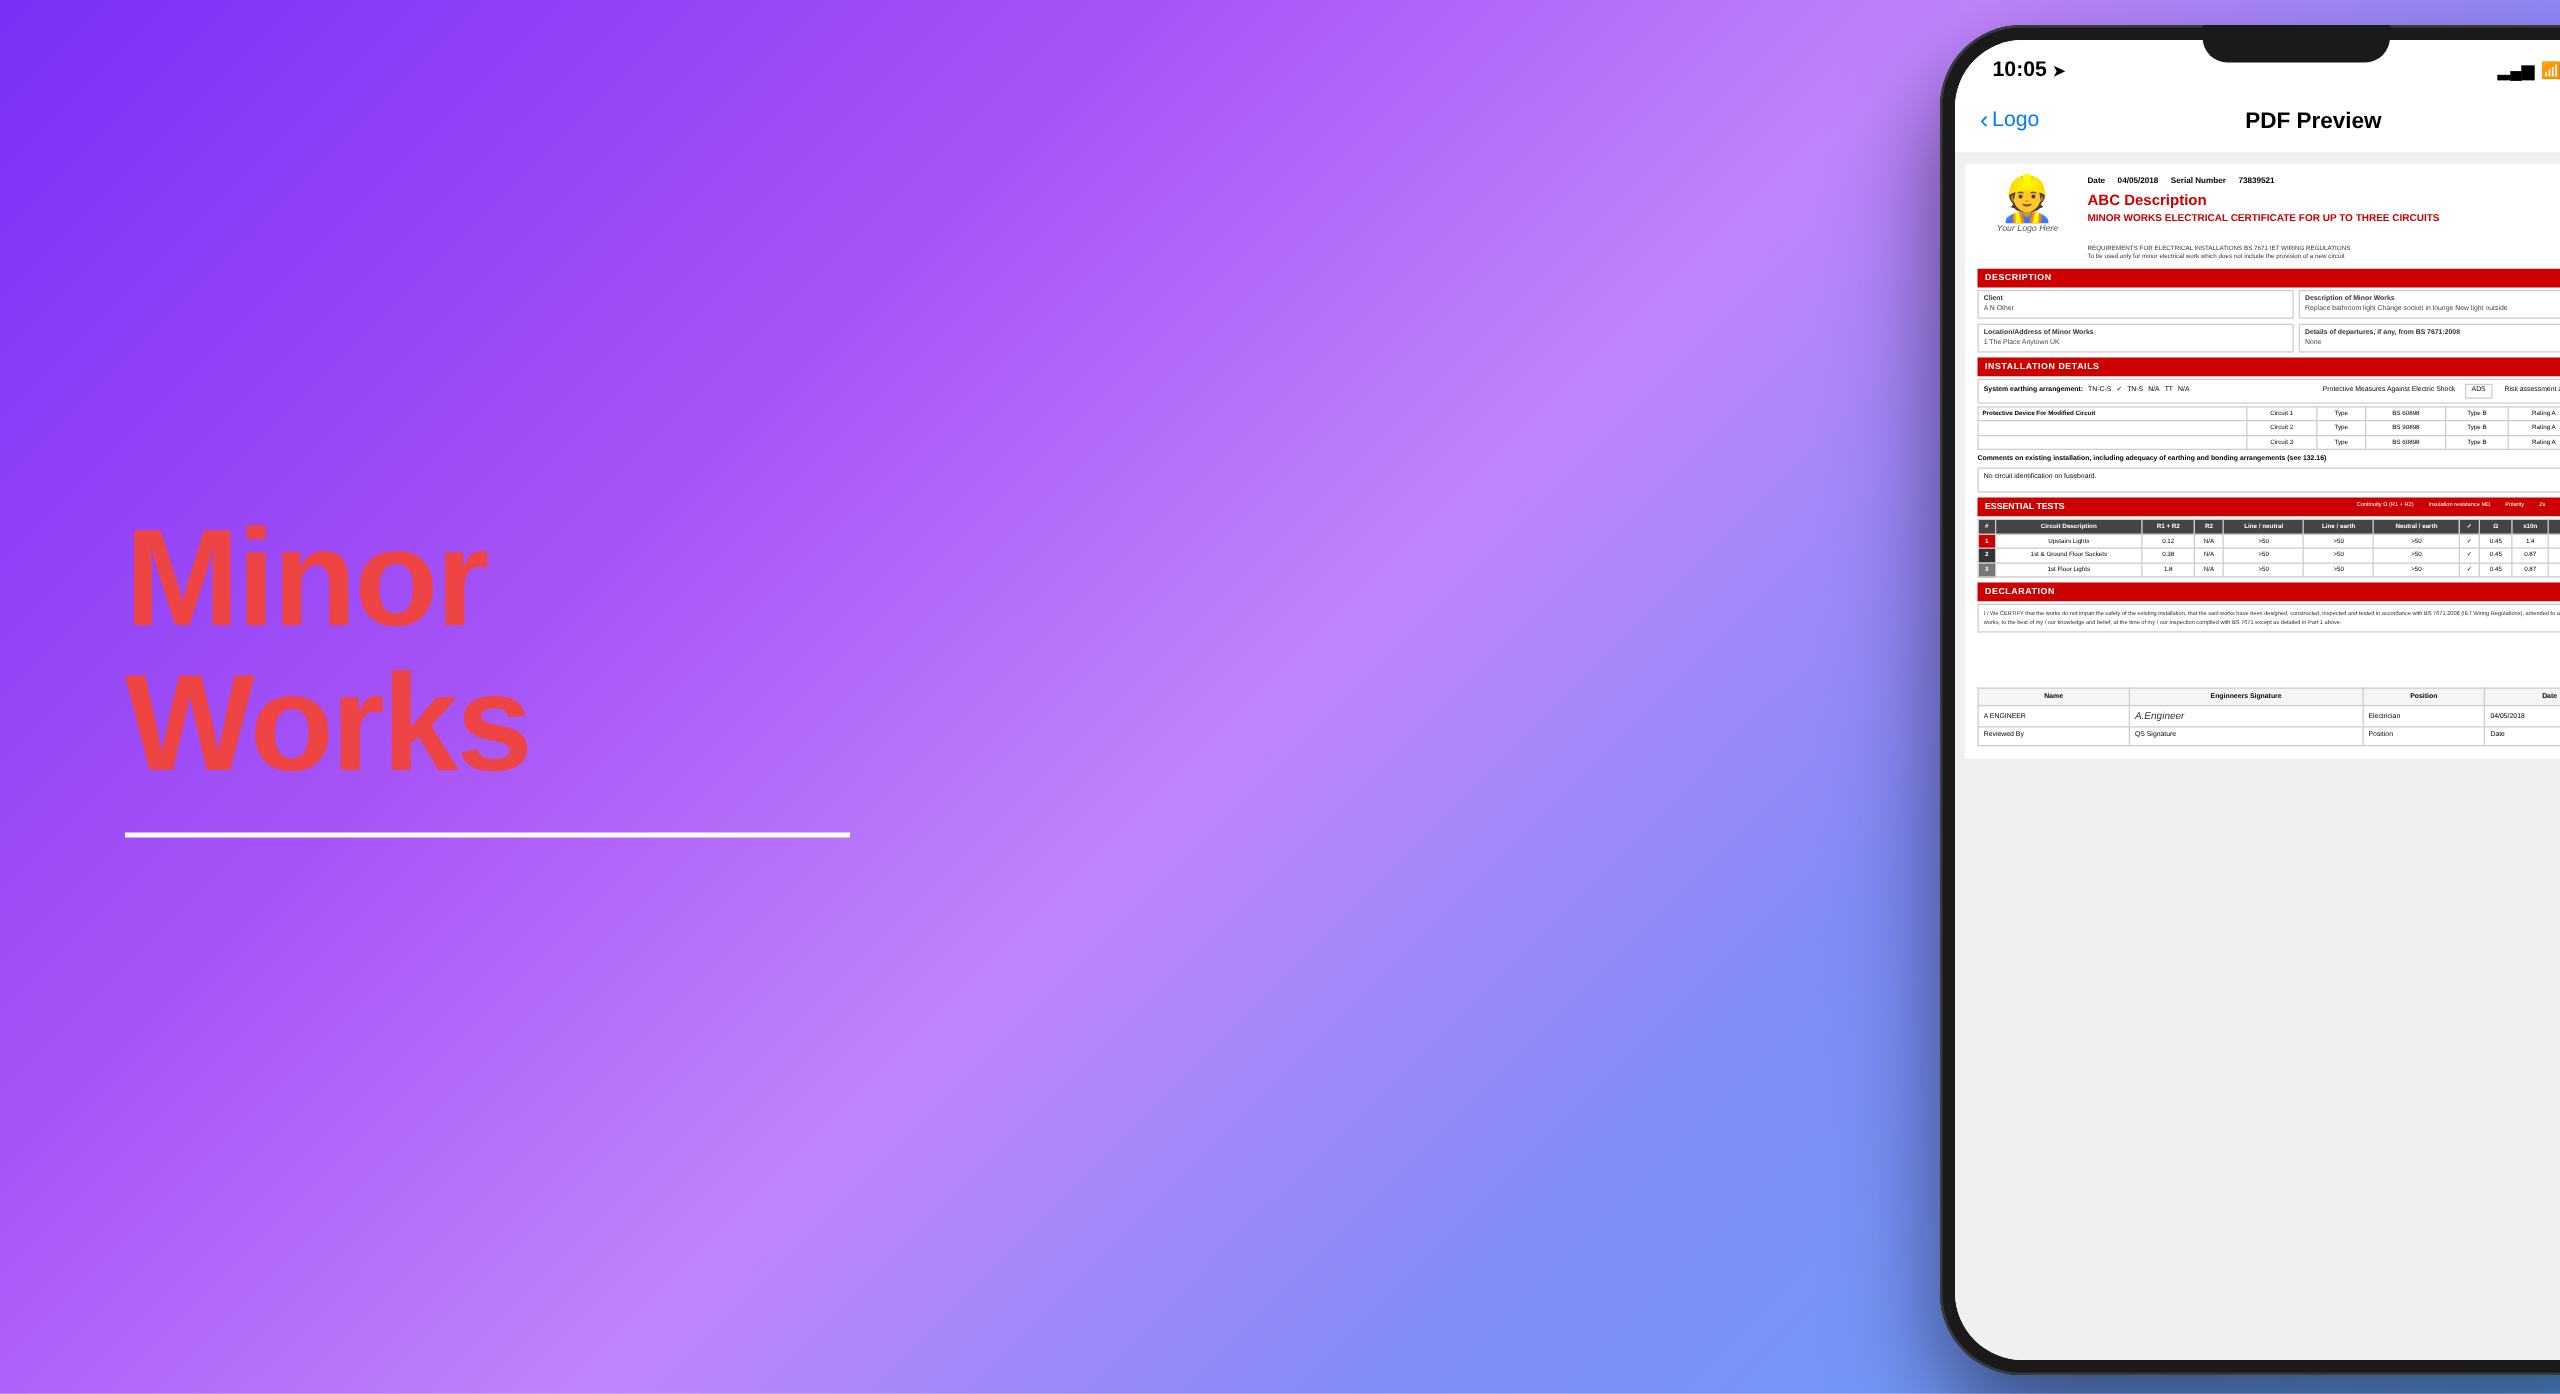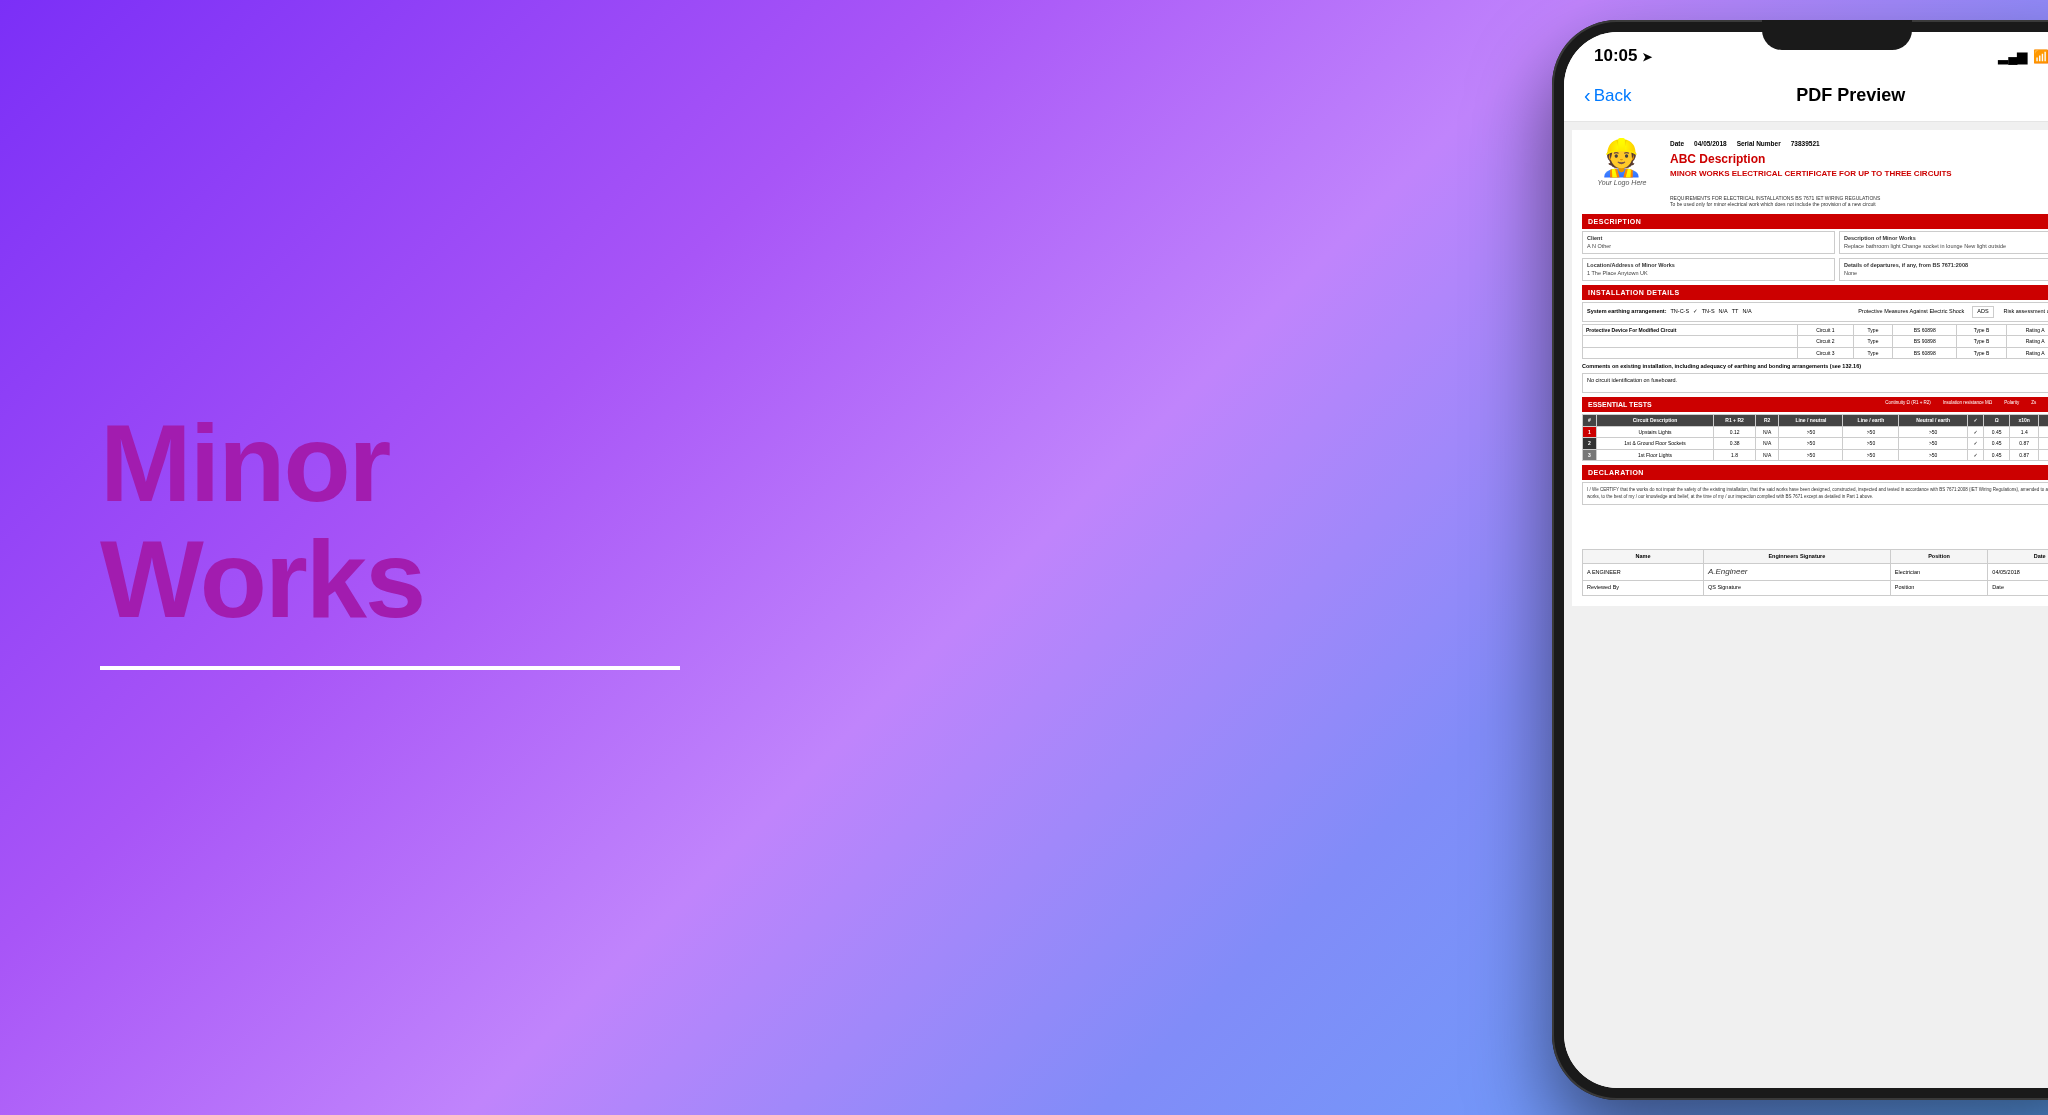--- a/index.html
+++ b/index.html
@@ -11,21 +11,21 @@
       background: linear-gradient(135deg, #7b2ff7 0%, #a855f7 30%, #c084fc 50%, #818cf8 70%, #60a5fa 100%);
       display: flex;
       align-items: center;
       position: relative;
     }
 
     
     .left-section {
       width: 820px;
       padding: 80px 80px 80px 100px;
-      color: #a21caf;
+      color: #ef4444;
       flex-shrink: 0;
     }
 
     .main-title {
       font-size: 110px;
       font-weight: 800;
       line-height: 1.05;
       letter-spacing: -2px;
       margin-bottom: 30px;
     }
@@ -442,21 +442,21 @@
         <div class="status-icons">
           <span>▂▄▆</span>
           <span>📶</span>
           <span class="battery-icon">⚡</span>
         </div>
       </div>
 
       <div class="nav-bar">
         <div class="nav-back">
           <span class="nav-chevron">‹</span>
-          <span>Back</span>
+          <span>Logo</span>
         </div>
         <div class="nav-title">PDF Preview</div>
         <div class="nav-share">
           <svg width="20" height="22" viewBox="0 0 20 22" fill="none">
             <path d="M10 1v14M4 7l6-6 6 6M3 17h14v4H3v-4z" stroke="#007aff" stroke-width="1.8" stroke-linecap="round" stroke-linejoin="round"></path>
           </svg>
         </div>
       </div>
 
       <div class="pdf-content">

